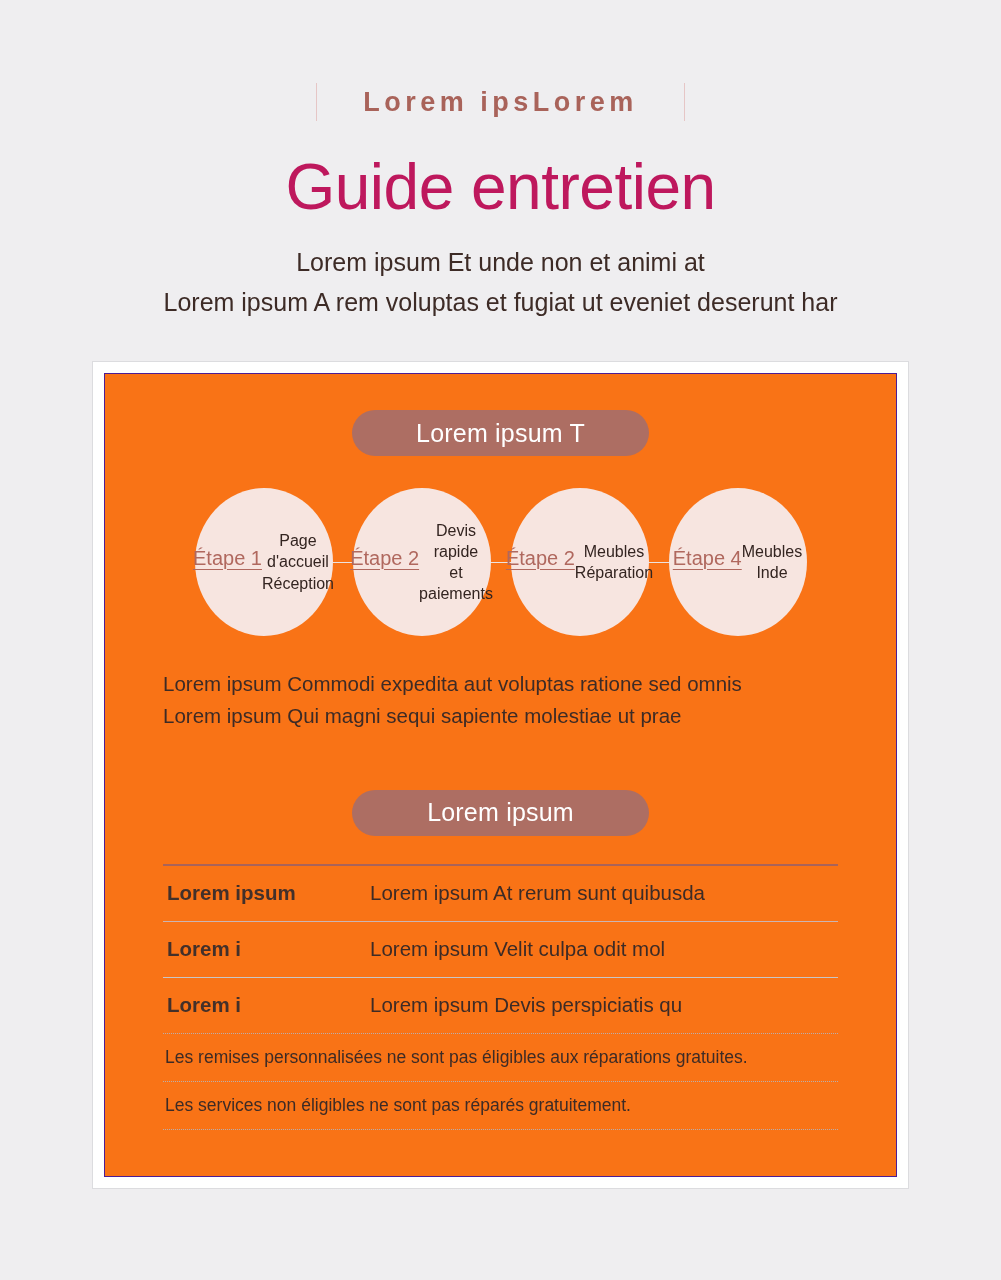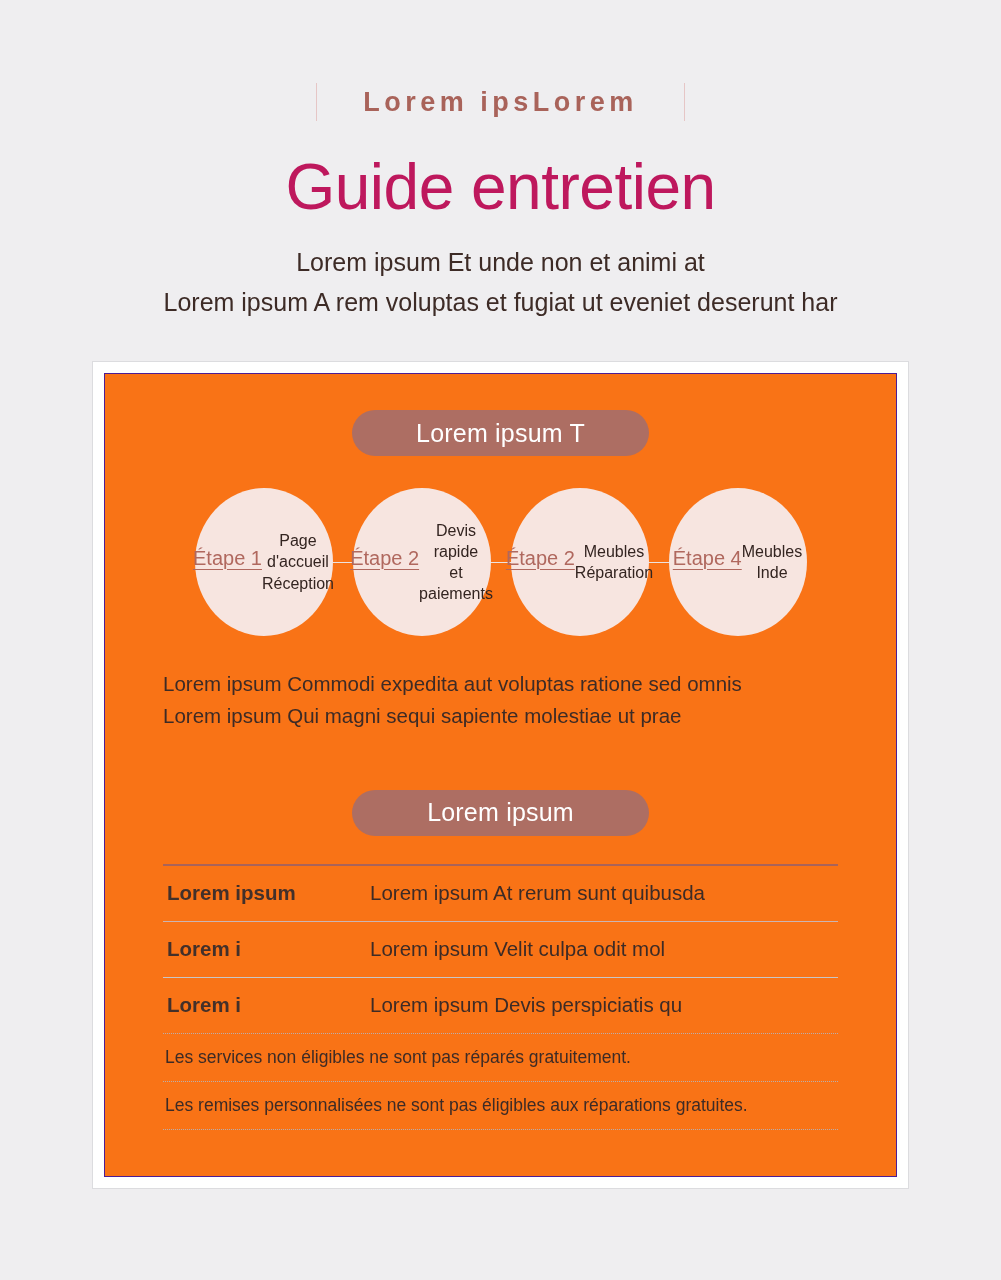--- a/index.html
+++ b/index.html
@@ -294,19 +294,19 @@
         <div class="trow">
           <div class="tlabel">Lorem i</div>
           <div class="tvalue">Lorem ipsum Velit culpa odit mol</div>
         </div>
         <div class="trow">
           <div class="tlabel">Lorem i</div>
           <div class="tvalue">Lorem ipsum Devis perspiciatis qu</div>
         </div>
       </div>
 
+      <div class="note">Les remises personnalisées ne sont pas éligibles aux réparations gratuites.</div>
       <div class="note">Les services non éligibles ne sont pas réparés gratuitement.</div>
-      <div class="note">Les remises personnalisées ne sont pas éligibles aux réparations gratuites.</div>
 
     </div>
   </div>
 
 </div>
 
 </body></html>

